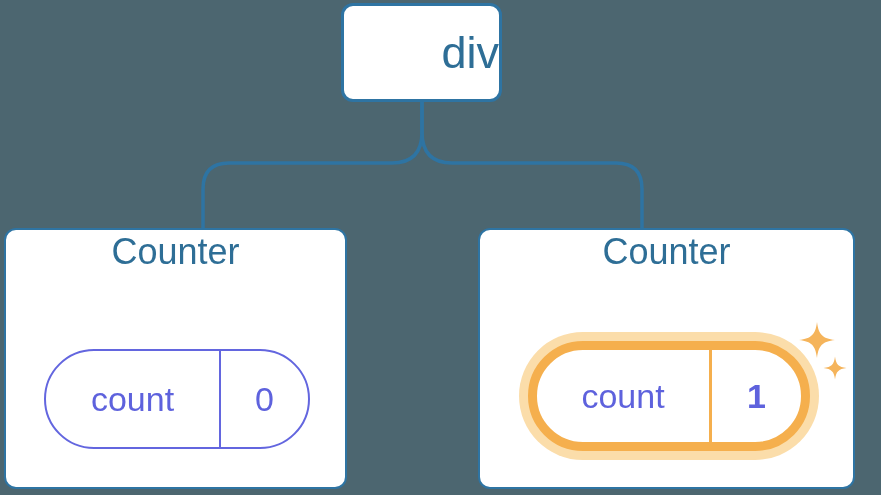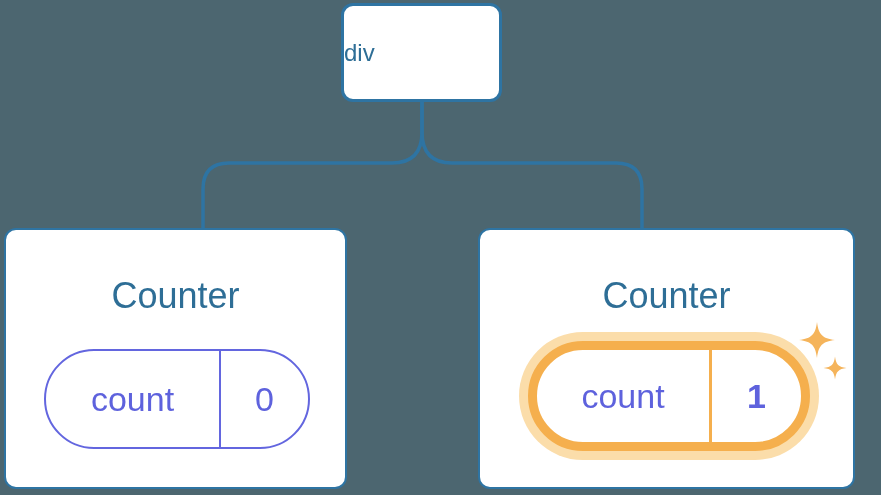--- a/index.html
+++ b/index.html
@@ -13,32 +13,32 @@
   body{font-family:"Liberation Sans","DejaVu Sans",sans-serif;}
   .canvas{
     position:relative;width:881px;height:495px;background:var(--bg);overflow:hidden;
   }
   .connectors{position:absolute;left:0;top:0;width:881px;height:495px;}
   .connectors path{fill:none;stroke:var(--blue);stroke-width:3.5px;}
 
   .node-root{
     position:absolute;left:341px;top:3px;width:161px;height:99px;
     background:var(--card-bg);border:3px solid var(--blue);border-radius:12px;
-    display:flex;align-items:center;justify-content:flex-start;
-    color:var(--blue-text);font-size:24px;font-weight:500;
+    display:flex;align-items:center;justify-content:flex-end;
+    color:var(--blue-text);font-size:45px;font-weight:500;
   }
 
   .card{
     position:absolute;top:228px;height:261px;
     background:var(--card-bg);border:2.5px solid var(--blue);border-radius:12px;
   }
   .card-left{left:4px;width:343px;}
   .card-right{left:478px;width:377px;}
   .card-title{
-    margin-top:44px;text-align:center;
+    text-align:center;
     color:var(--blue-text);font-size:36px;font-weight:500;line-height:1.2;
   }
 
   
   .pill-plain{
     position:absolute;left:38px;top:119px;width:266px;height:100px;
     border:2px solid var(--purple-border);border-radius:50px;
     display:flex;align-items:stretch;overflow:hidden;background:var(--card-bg);
   }
   .pill-plain .pill-key{

